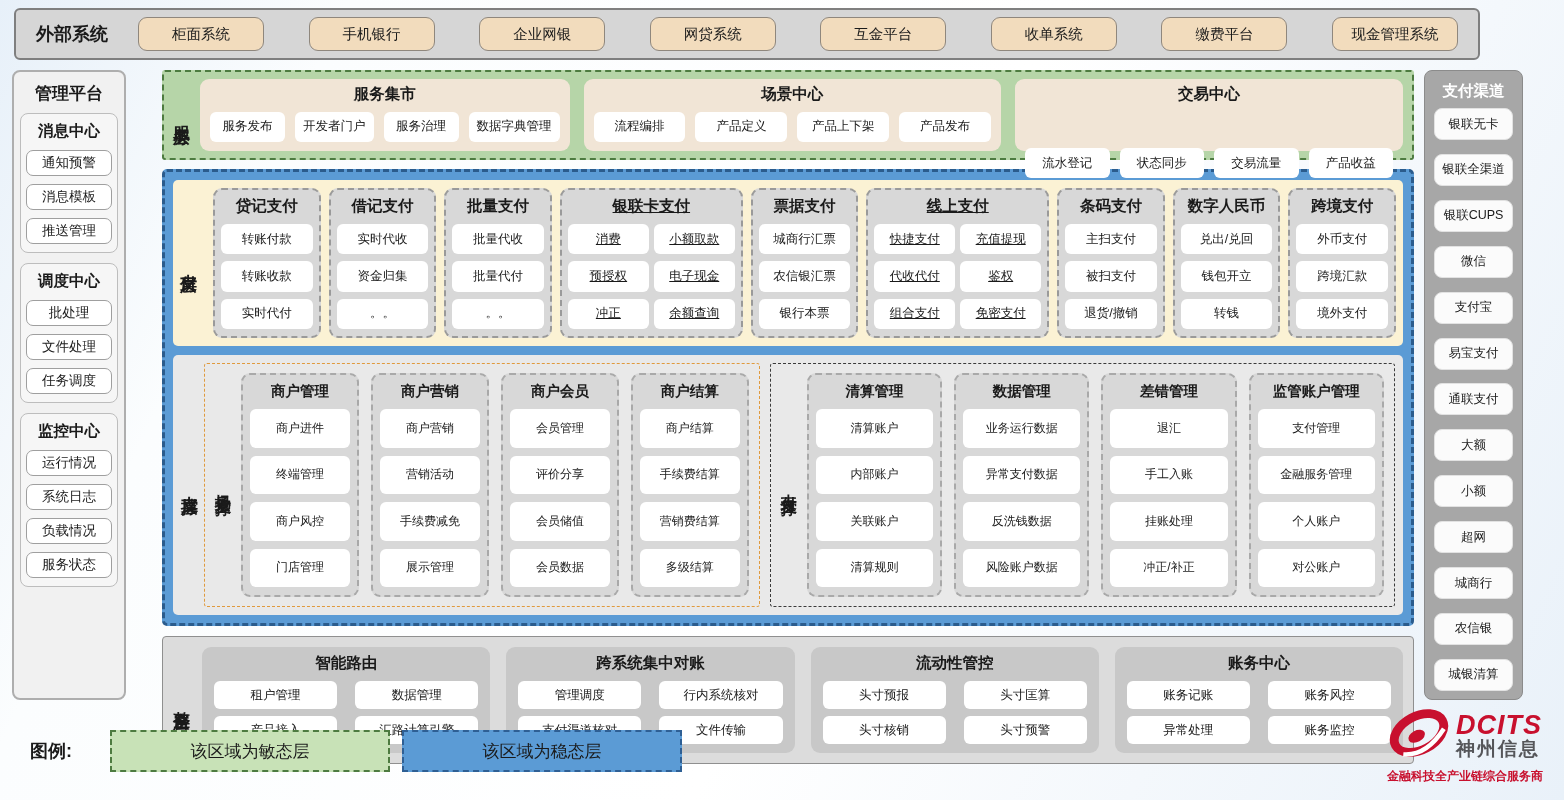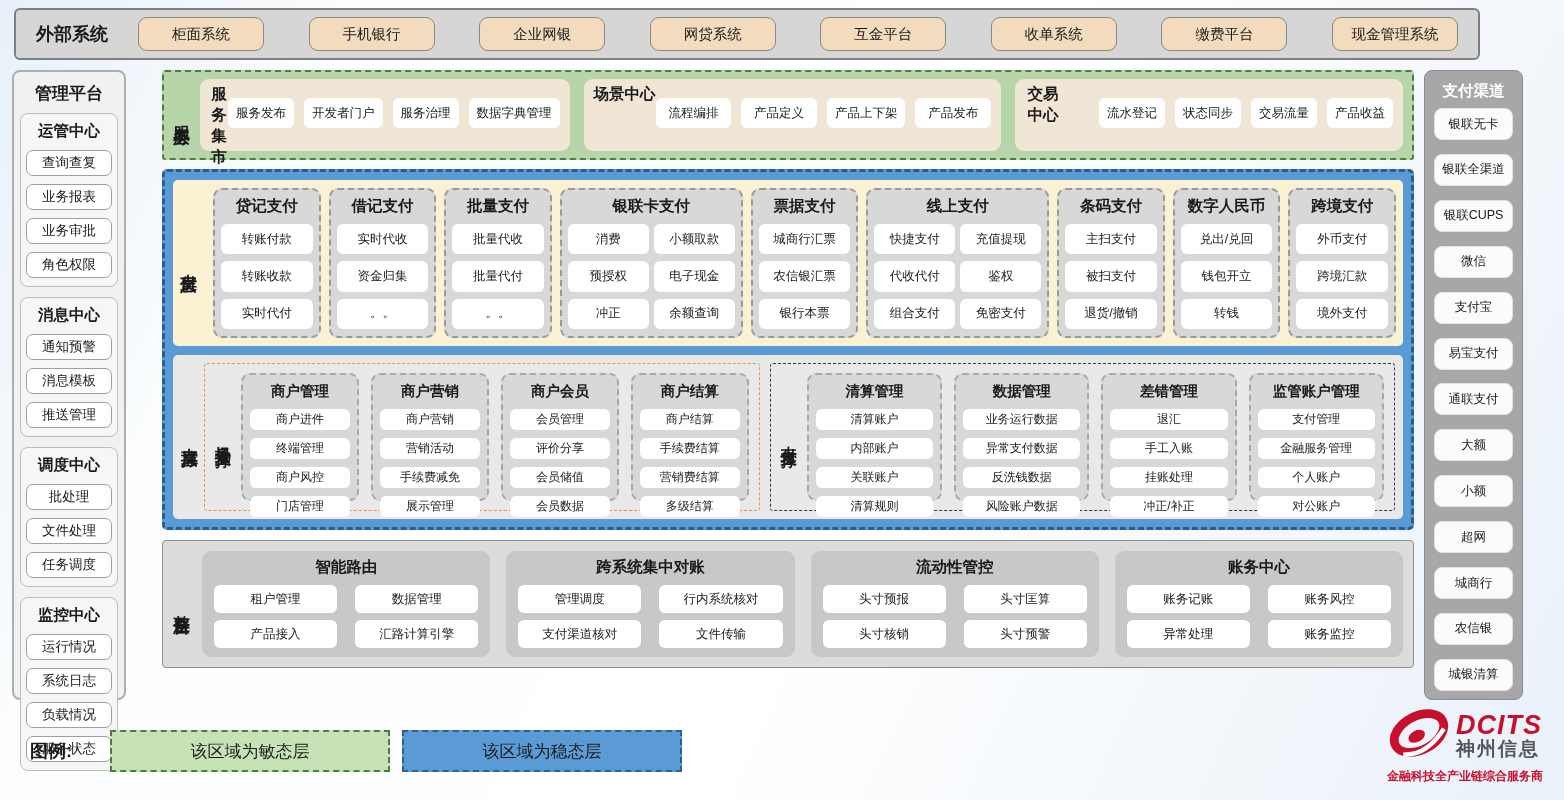--- a/index.html
+++ b/index.html
@@ -33,44 +33,44 @@
   
   .main{position:absolute;left:162px;top:70px;width:1252px;}
   .vlabel{writing-mode:vertical-lr;text-orientation:upright;font-weight:bold;
     font-size:17px;display:flex;align-items:center;justify-content:center;
     letter-spacing:2px;line-height:1;flex:0 0 auto;}
   
   .service-layer{height:90px;background:#b6d5a8;border:2.5px dashed #4d7b40;border-radius:3px;
     display:flex;align-items:stretch;padding:7px 9px;box-sizing:border-box;gap:10px;margin-bottom:9px;}
   .service-groups{display:flex;flex:1;gap:14px;}
   .svc-group{background:#f1e5d6;border-radius:9px;padding:4px 10px 8px;display:flex;
-    flex-direction:row;box-sizing:border-box;}
+    flex-direction:column;box-sizing:border-box;}
   .svc-title{font-weight:bold;font-size:15.5px;text-align:center;padding:1px 0 5px;}
   .svc-items{display:flex;flex:1;gap:10px;justify-content:space-between;align-items:center;}
   .white-btn{background:#ffffff;border-radius:6px;font-size:12.5px;text-align:center;
     display:flex;align-items:center;justify-content:center;padding:5px 8px;
     white-space:nowrap;box-sizing:border-box;}
   .svc-items .white-btn{flex:1;height:30px;}
   
   .blue-wrap{background:#5b9bd5;border:3px dashed #2b5c8d;border-radius:5px;
     padding:8px;box-sizing:border-box;margin-bottom:10px;}
   .payment-panel{background:#fbf2d4;border-radius:5px;display:flex;gap:16px;
     padding:8px 7px;box-sizing:border-box;height:166px;margin-bottom:9px;}
   .pay-cols{display:flex;flex:1;gap:8px;}
   .pay-col{background:#d8d8d8;border:2px dashed #9a9a9a;border-radius:9px;
     padding:5px 6px 7px;display:flex;flex-direction:column;gap:7px;box-sizing:border-box;flex:1;}
-  .pay-col.wide{flex:1.82;}
+  .pay-col.wide{flex:1.82;text-decoration:underline;}
   .pay-col-title{font-weight:bold;font-size:15.5px;text-align:center;white-space:nowrap;padding-top:1px;}
   .pay-col .white-btn{flex:1;font-size:12.5px;padding:2px 2px;}
   .pay-row{display:flex;gap:5px;flex:1;}
   .pay-row .white-btn{flex:1;}
   .pay-stack{display:flex;flex-direction:column;gap:7px;flex:1;}
   
   .support-panel{background:#e9e9e9;border-radius:5px;display:flex;gap:6px;
-    padding:8px 8px;box-sizing:border-box;height:164px;}
+    padding:8px 8px;box-sizing:border-box;height:260px;}
   .support-groups{display:flex;flex:1;gap:10px;}
   .sup-group{border-radius:3px;display:flex;gap:10px;padding:9px 10px;box-sizing:border-box;}
   .sup-group.scene{border:1.5px dashed #e09a3e;flex:1;}
   .sup-group.pay{border:1.5px dashed #3a3a3a;flex:1.13;}
   .sup-cols{display:flex;flex:1;gap:12px;}
   .sup-col{background:#d8d8d8;border:2px dashed #a9a9a9;border-radius:9px;
     padding:5px 7px 8px;display:flex;flex-direction:column;gap:8px;box-sizing:border-box;flex:1;}
   .sup-col-title{font-weight:bold;font-size:14.5px;text-align:center;white-space:nowrap;padding-top:2px;}
   .sup-col .white-btn{flex:1;font-size:12px;padding:2px 2px;}
   .sup-vlabel{font-size:16px;}
@@ -121,27 +121,20 @@
       <div class="pill-tan box">互金平台</div>
       <div class="pill-tan box">收单系统</div>
       <div class="pill-tan box">缴费平台</div>
       <div class="pill-tan box">现金管理系统</div>
     </div>
 </div>
 
 <div class="left-sidebar box">
   <div class="left-title">管理平台</div>
   <div class="side-sections">
-      <div class="side-section">
-        <div class="side-sec-title">运管中心</div>
-        <div class="side-btn">查询查复</div>
-        <div class="side-btn">业务报表</div>
-        <div class="side-btn">业务审批</div>
-        <div class="side-btn">角色权限</div>
-      </div>
       <div class="side-section">
         <div class="side-sec-title">消息中心</div>
         <div class="side-btn">通知预警</div>
         <div class="side-btn">消息模板</div>
         <div class="side-btn">推送管理</div>
       </div>
       <div class="side-section">
         <div class="side-sec-title">调度中心</div>
         <div class="side-btn">批处理</div>
         <div class="side-btn">文件处理</div>

